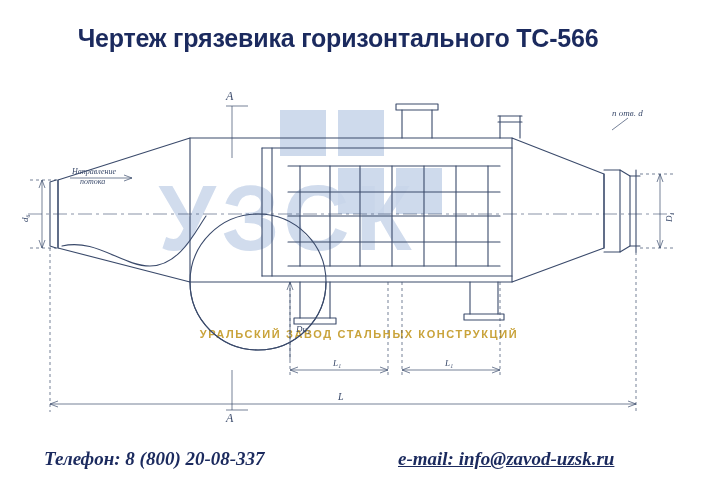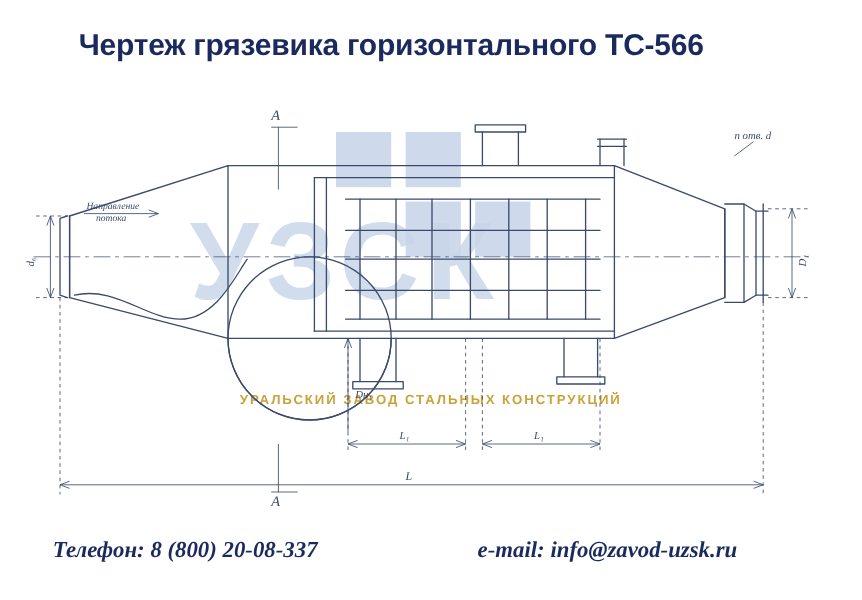--- a/index.html
+++ b/index.html
@@ -16,21 +16,21 @@
   #page {
     position: relative;
     width: 718px;
     height: 500px;
     background: #ffffff;
     box-sizing: border-box;
   }
   .title {
     position: absolute;
     top: 24px;
-    left: 4px;
+    left: 16px;
     width: 644px;
     text-align: center;
     font-size: 25px;
     font-weight: bold;
     color: #1b2a5e;
     font-family: "Liberation Sans", sans-serif;
     letter-spacing: -0.2px;
   }
   .footer {
     position: absolute;
@@ -51,20 +51,21 @@
   }
   .footer-email {
     position: absolute;
     left: 398px;
     top: 8px;
     font-size: 19px;
     font-style: italic;
     color: #1b2a5e;
     font-family: "Liberation Serif", serif;
     font-weight: bold;
+    text-decoration: underline;
   }
   .drawing-area {
     position: absolute;
     left: 0;
     top: 70px;
     width: 718px;
     height: 370px;
   }
   .wm {
     position: absolute;

